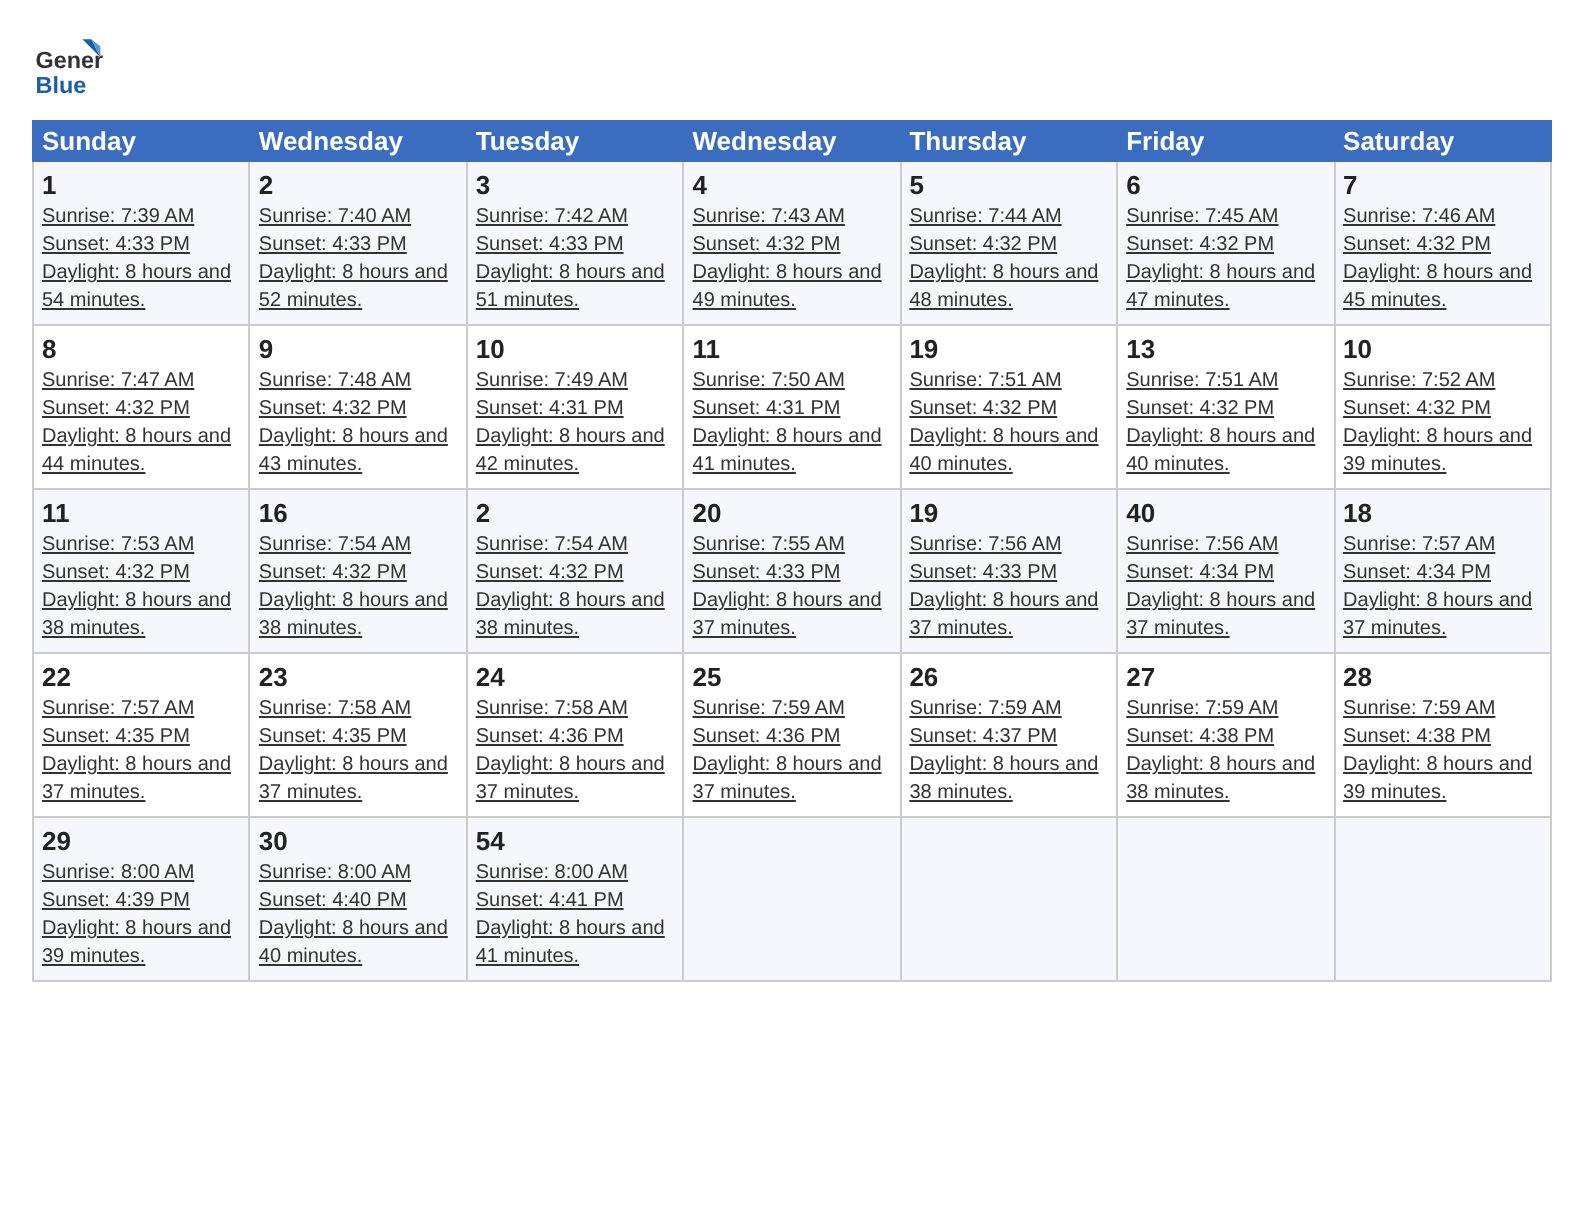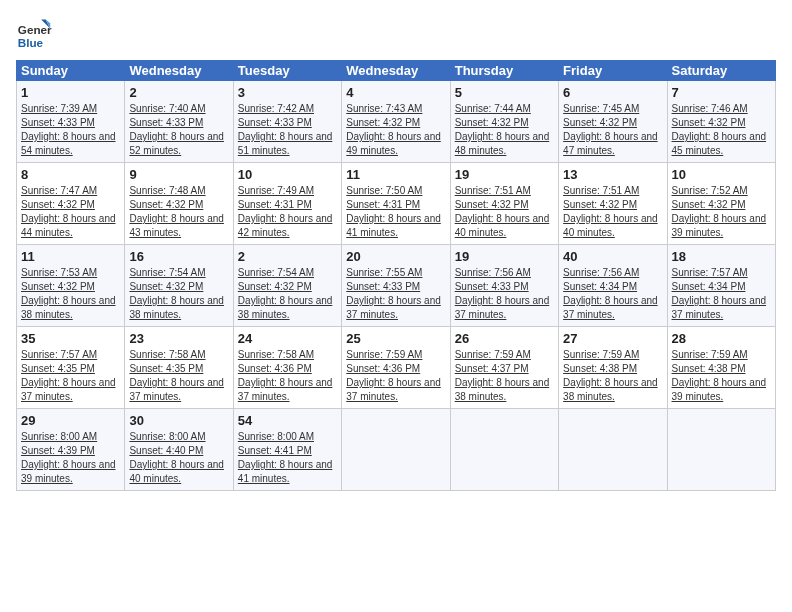--- a/index.html
+++ b/index.html
@@ -129,21 +129,21 @@
       <tr>
         <td><span class="day-num">11</span><span class="day-info">Sunrise: 7:53 AM<br>Sunset: 4:32 PM<br>Daylight: 8 hours and 38 minutes.</span></td>
         <td><span class="day-num">16</span><span class="day-info">Sunrise: 7:54 AM<br>Sunset: 4:32 PM<br>Daylight: 8 hours and 38 minutes.</span></td>
         <td><span class="day-num">2</span><span class="day-info">Sunrise: 7:54 AM<br>Sunset: 4:32 PM<br>Daylight: 8 hours and 38 minutes.</span></td>
         <td><span class="day-num">20</span><span class="day-info">Sunrise: 7:55 AM<br>Sunset: 4:33 PM<br>Daylight: 8 hours and 37 minutes.</span></td>
         <td><span class="day-num">19</span><span class="day-info">Sunrise: 7:56 AM<br>Sunset: 4:33 PM<br>Daylight: 8 hours and 37 minutes.</span></td>
         <td><span class="day-num">40</span><span class="day-info">Sunrise: 7:56 AM<br>Sunset: 4:34 PM<br>Daylight: 8 hours and 37 minutes.</span></td>
         <td><span class="day-num">18</span><span class="day-info">Sunrise: 7:57 AM<br>Sunset: 4:34 PM<br>Daylight: 8 hours and 37 minutes.</span></td>
       </tr>
       <tr>
-        <td><span class="day-num">35</span><span class="day-info">Sunrise: 7:57 AM<br>Sunset: 4:35 PM<br>Daylight: 8 hours and 37 minutes.</span></td>
+        <td><span class="day-num">22</span><span class="day-info">Sunrise: 7:57 AM<br>Sunset: 4:35 PM<br>Daylight: 8 hours and 37 minutes.</span></td>
         <td><span class="day-num">23</span><span class="day-info">Sunrise: 7:58 AM<br>Sunset: 4:35 PM<br>Daylight: 8 hours and 37 minutes.</span></td>
         <td><span class="day-num">24</span><span class="day-info">Sunrise: 7:58 AM<br>Sunset: 4:36 PM<br>Daylight: 8 hours and 37 minutes.</span></td>
         <td><span class="day-num">25</span><span class="day-info">Sunrise: 7:59 AM<br>Sunset: 4:36 PM<br>Daylight: 8 hours and 37 minutes.</span></td>
         <td><span class="day-num">26</span><span class="day-info">Sunrise: 7:59 AM<br>Sunset: 4:37 PM<br>Daylight: 8 hours and 38 minutes.</span></td>
         <td><span class="day-num">27</span><span class="day-info">Sunrise: 7:59 AM<br>Sunset: 4:38 PM<br>Daylight: 8 hours and 38 minutes.</span></td>
         <td><span class="day-num">28</span><span class="day-info">Sunrise: 7:59 AM<br>Sunset: 4:38 PM<br>Daylight: 8 hours and 39 minutes.</span></td>
       </tr>
       <tr>
         <td><span class="day-num">29</span><span class="day-info">Sunrise: 8:00 AM<br>Sunset: 4:39 PM<br>Daylight: 8 hours and 39 minutes.</span></td>
         <td><span class="day-num">30</span><span class="day-info">Sunrise: 8:00 AM<br>Sunset: 4:40 PM<br>Daylight: 8 hours and 40 minutes.</span></td>

